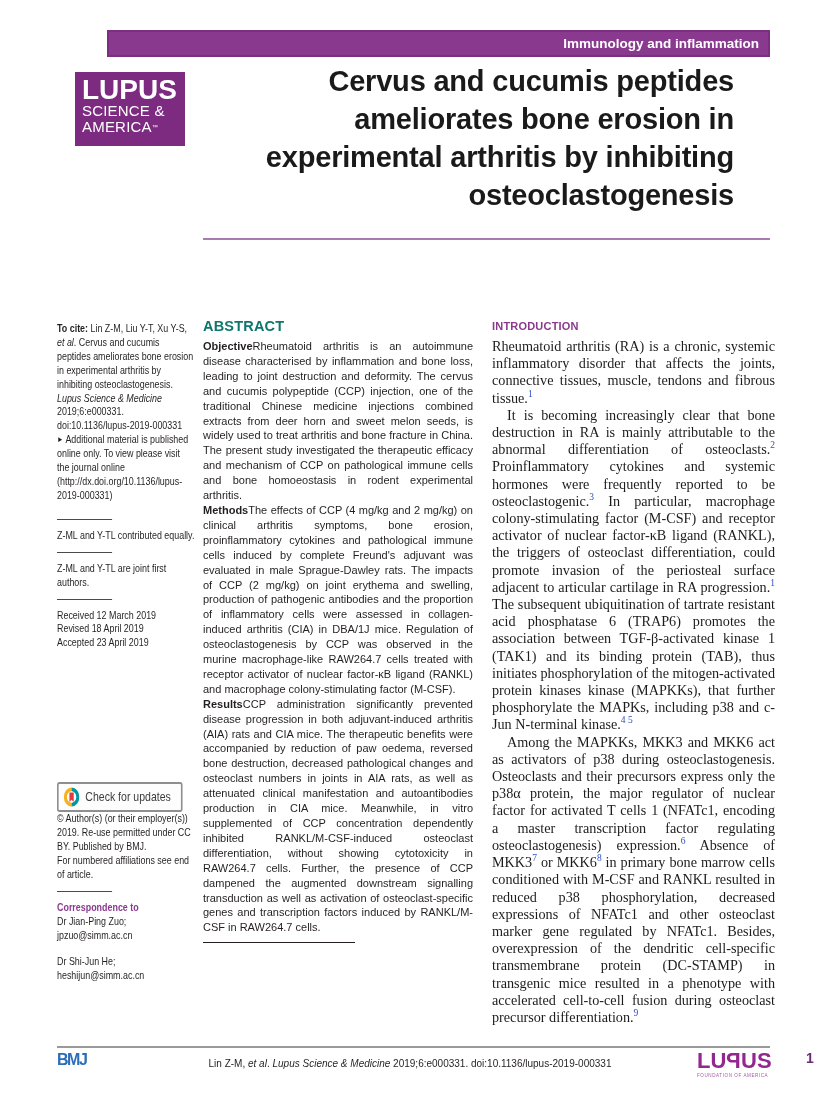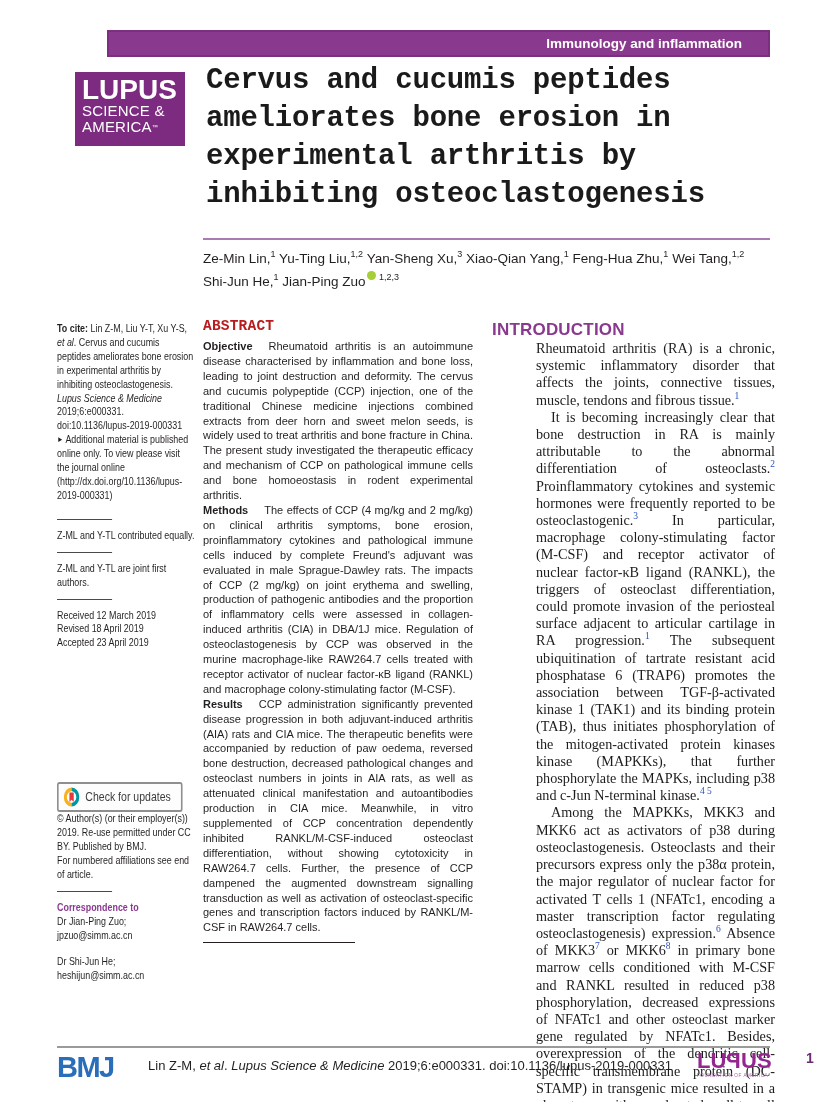--- a/index.html
+++ b/index.html
@@ -7,35 +7,35 @@
   .page {
     position:relative; width:827px; height:1102px; background:#ffffff;
     margin:0 auto; overflow:hidden;
     font-family:"Liberation Sans", sans-serif; color:#231f20;
   }
   
   .banner {
     position:absolute; left:107px; top:30px; width:663px; height:27px;
     background:#8a3a8e; border:2px solid #7c2f80;
     color:#fff; font-weight:bold; font-size:13.5px; line-height:23px;
-    text-align:right; padding-right:26px;
+    text-align:right; padding-right:9px;
   }
   
   .logo-box {
     position:absolute; left:75px; top:72px; width:110px; height:74px;
     background:#7d2a81; color:#fff; padding:5px 0 0 7px;
   }
   .logo-l1 { font-size:28px; font-weight:bold; line-height:26px; letter-spacing:0px; }
   .logo-l2, .logo-l3 { font-size:15px; font-weight:normal; line-height:16px; letter-spacing:0.2px; }
   .logo-tm { font-size:6px; vertical-align:top; }
   
   .title {
-    position:absolute; left:206px; top:62px; width:535px;
-    font-family:Liberation Mono, monospace; font-weight:bold;
-    font-size:29px; line-height:38px; color:#1a1a1a; letter-spacing:-0.2px;
+    position:absolute; left:199px; top:62px; width:535px;
+    font-family:Liberation Sans, sans-serif; font-weight:bold;
+    font-size:29px; line-height:38px; color:#1a1a1a; letter-spacing:-0.2px;text-align:right;
   }
   .author-rule { position:absolute; left:203px; top:238px; width:567px; height:2px; background:#a87cb0; }
   .authors { position:absolute; left:203px; top:245px; width:567px; font-size:13.5px; line-height:19px; color:#231f20; }
   .authors sup { font-size:9px; }
   .inline-icon.orcid {
     display:inline-block; width:9px; height:9px; border-radius:50%;
     background:#a6ce39; vertical-align:super; margin:0 1px;
   }
   
   .sidebar {
@@ -55,39 +55,39 @@
     font-size:13px; color:#3d3d3d; cursor:pointer;
   }
   .copyright { margin-top:13px; }
   .affil { margin-top:9px; }
   .corr-label { color:#8a3a8e; font-weight:bold; }
   .corr-entry { margin:0; }
   .corr-entry.second { margin-top:13px; }
   .email { color:#231f20; }
   
   .abstract { position:absolute; left:203px; top:318px; width:270px; }
-  .abstract h2 { color:#b91c1c; font-size:14.5px; letter-spacing:0.2px; margin-bottom:5px; font-family:Liberation Mono, monospace; }
+  .abstract h2 { color:#0f766e; font-size:14.5px; letter-spacing:0.2px; margin-bottom:5px; font-family:Liberation Sans, sans-serif; }
   .abstract p { font-size:11px; line-height:14.9px; text-align:justify; }
-  .abstract p b { padding-right:16px; }
+  .abstract p b { padding-right:0; }
   .abstract-end { width:152px; border:none; border-top:1.5px solid #231f20; margin-top:7px; }
   
   .intro { position:absolute; left:492px; top:320px; width:283px; }
-  .intro h2 { color:#8a3a8e; font-size:17px; letter-spacing:0.2px; font-family:"Liberation Sans",sans-serif; }
-  .intro p { font-family:"Liberation Serif", serif; font-size:14.2px; line-height:17.2px; text-align:justify; color:#1c1c1c;margin-left:44px; }
+  .intro h2 { color:#8a3a8e; font-size:11px; letter-spacing:0.2px; margin-bottom:6px; font-family:"Liberation Sans",sans-serif; }
+  .intro p { font-family:"Liberation Serif", serif; font-size:14.2px; line-height:17.2px; text-align:justify; color:#1c1c1c; }
   .intro p + p { text-indent:15px; }
   .intro sup { color:#2d4fc0; font-size:9.5px; line-height:0; }
   
   .footer-rule { position:absolute; left:57px; top:1046px; width:713px; height:2px; background:#9a9a9a; }
   .bmj-logo {
     position:absolute; left:57px; top:1051px; color:#2a6ebb;
-    font-size:29px; font-weight:bold; letter-spacing:-1.5px; font-style:normal;
+    font-size:16px; font-weight:bold; letter-spacing:-1.5px; font-style:normal;
   }
   .footer-citation {
     position:absolute; left:100px; top:1058px; width:620px;
-    text-align:center; font-size:13px; color:#231f20;
+    text-align:center; font-size:10px; color:#231f20;
   }
   .lupus-footer { position:absolute; left:697px; top:1050px; color:#93268f; line-height:1; }
   .lupus-word { font-size:22px; font-weight:bold; letter-spacing:0px; }
   .lupus-word .flip { display:inline-block; transform:scaleX(-1); }
   .lupus-sub { font-size:4.6px; letter-spacing:0.55px; color:#a85fa8; margin-top:2px; }
   .page-num { position:absolute; left:806px; top:1050px; color:#6a2c70; font-weight:bold; font-size:14px; }
 </style>
 </head>
 <body>
 
@@ -100,21 +100,20 @@
   <div class="logo-box">
     <div class="logo-l1">LUPUS</div>
     <div class="logo-l2">SCIENCE &amp;</div>
     <div class="logo-l3"><span>AMERICA</span><span class="logo-tm">™</span></div>
   </div>
 
   <h1 class="title">Cervus and cucumis peptides ameliorates bone erosion in experimental arthritis by inhibiting osteoclastogenesis</h1>
 
   <div class="author-rule"></div>
 
-  <div class="authors">Ze-Min Lin,<sup>1</sup> Yu-Ting Liu,<sup>1,2</sup> Yan-Sheng Xu,<sup>3</sup> Xiao-Qian Yang,<sup>1</sup> Feng-Hua Zhu,<sup>1</sup> Wei Tang,<sup>1,2</sup> Shi-Jun He,<sup>1</sup> Jian-Ping Zuo<span class="inline-icon orcid"></span><sup> 1,2,3</sup></div>
 
   <aside class="sidebar">
     <p class="block"><b>To cite: </b><span>Lin Z-M, Liu Y-T, Xu Y-S, <i>et al</i>. Cervus and cucumis peptides ameliorates bone erosion in experimental arthritis by inhibiting osteoclastogenesis. <i>Lupus Science &amp; Medicine</i> 2019;6:e000331. doi:10.1136/lupus-2019-000331</span></p>
 
     <p class="block mt16"><span class="arrow">►</span><span> Additional material is published online only. To view please visit the journal online (http://dx.doi.org/10.1136/lupus-2019-000331)</span></p>
 
     <hr class="sb-divider mt16">
     <p class="block">Z-ML and Y-TL contributed equally.</p>
 
     <hr class="sb-divider">

